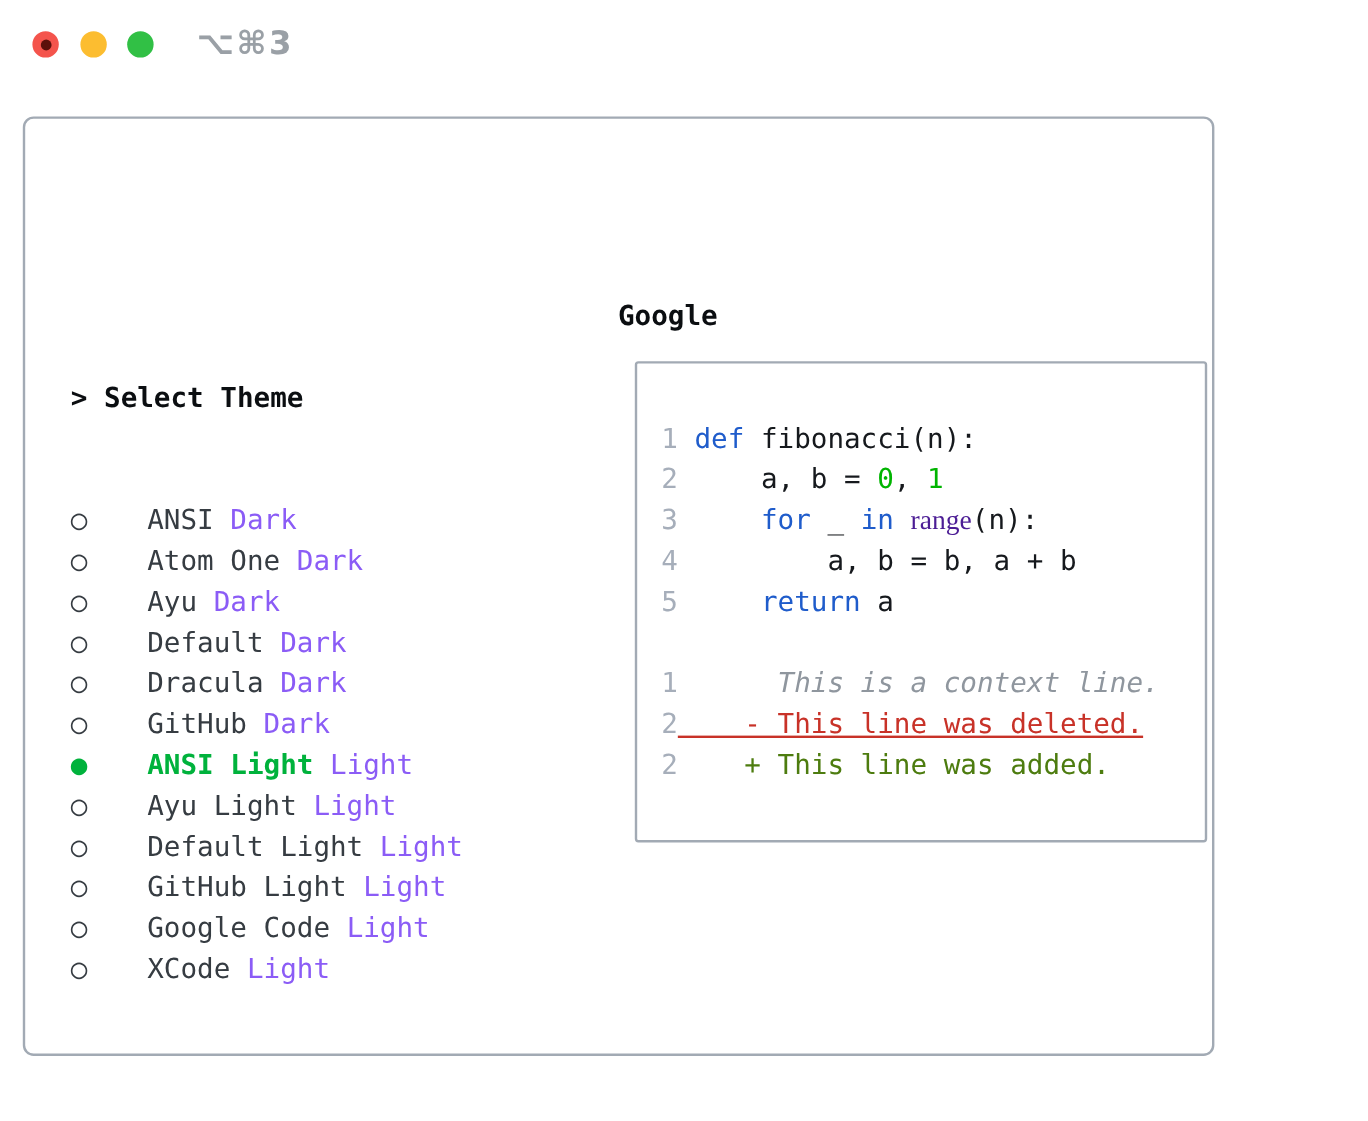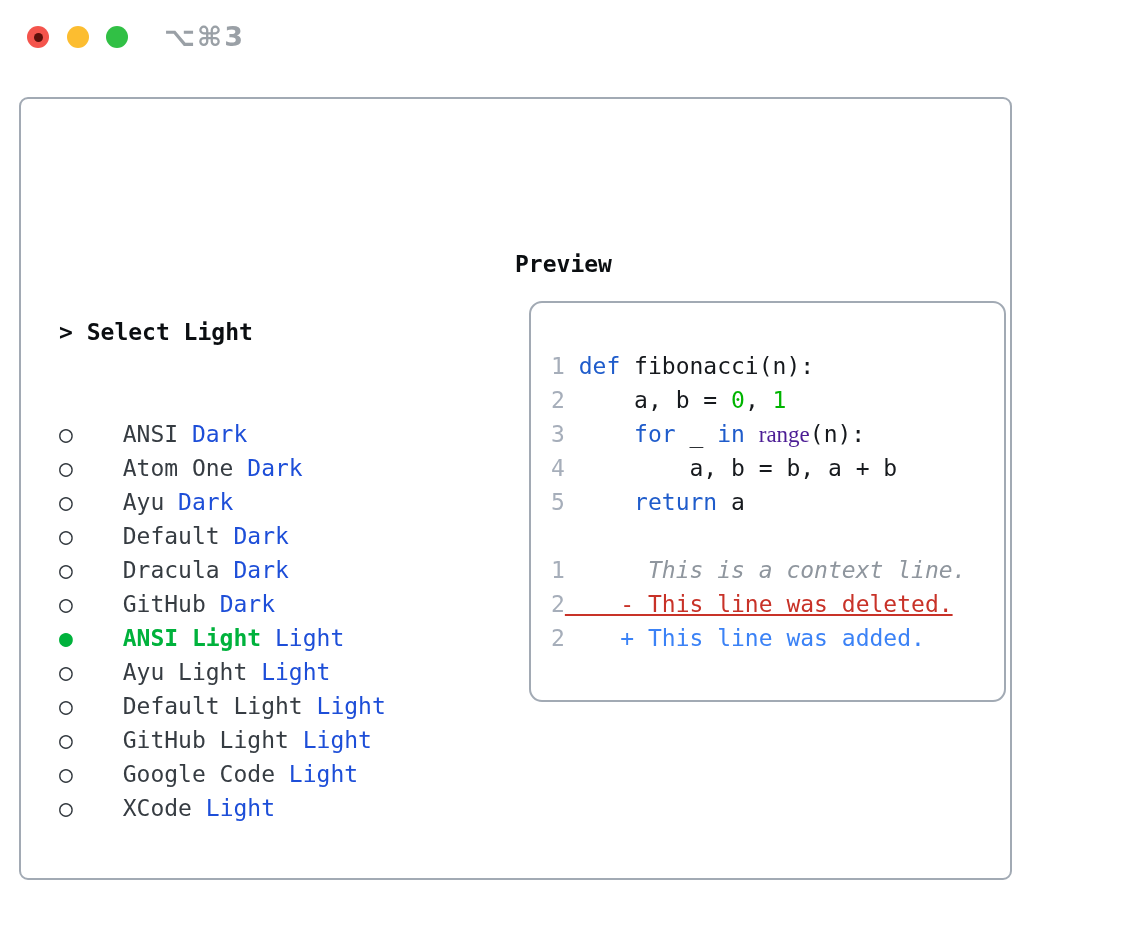--- a/index.html
+++ b/index.html
@@ -36,65 +36,65 @@
   }
 
   .col-left { position:absolute; left:38px; top:148px; white-space:pre; }
   .line { height:34px; min-height:34px; white-space:pre; }
 
   .marker { display:inline-block; width:2ch; }
   .hdr-text { font-weight:bold; color:#0b0e11; }
   .item-label { color:#363c42;margin-left:36px; }
   .item-label.sel { color:#00b23c;font-weight:bold; }
   .marker.sel { color:#00b23c; }
-  .badge { color:#1d4ed8; margin-left:1ch;text-align:center; }
+  .badge { color:#8b5cf6; margin-left:1ch;text-align:center; }
 
   
   .preview-hdr {
     position:absolute; left:494px; top:148px; height:34px;
     font-weight:bold; color:#0b0e11; white-space:pre;
   }
   .preview-box {
     position:absolute; left:508px; top:202px; width:477px; height:401px;
-    border:2px solid #a2aab4; border-radius:13px; background:#ffffff;
+    border:2px solid #a2aab4; border-radius:3px; background:#ffffff;
   }
   .code { position:absolute; left:20px; top:46px; white-space:pre; }
   .cline { height:34px; min-height:34px; white-space:pre; }
 
   .c-ln  { color:#a6aeba; }
   .c-fg  { color:#16191d; }
   .c-kw  { color:#1f5ccb; }
   .c-fn  { color:#4c1d95;font-family:Liberation Serif, serif; }
   .c-lit { color:#00b400; }
   .c-ctx { color:#8f969e;font-style:italic; }
   .c-del { color:#c83228;text-decoration:underline; }
-  .c-add { color:#3b82f6; }
+  .c-add { color:#4d7c0f; }
 </style>
 </head>
 <body>
 
 <div class="traffic tl-red">
   <div class="dot"></div>
 </div>
 <div class="traffic tl-yellow"></div>
 <div class="traffic tl-green"></div>
 <div class="win-title">⌥⌘3</div>
 
 <div class="main-box">
 
   <div class="col-left">
-    <div class="line"><span class="marker hdr-text">&gt;</span><span class="hdr-text">Select Light</span></div>
+    <div class="line"><span class="marker hdr-text">&gt;</span><span class="hdr-text">Select Theme</span></div>
     <div id="theme-list"><div class="line"><span class="marker">○</span><span class="item-label">ANSI</span><span class="badge">Dark</span></div><div class="line"><span class="marker">○</span><span class="item-label">Atom One</span><span class="badge">Dark</span></div><div class="line"><span class="marker">○</span><span class="item-label">Ayu</span><span class="badge">Dark</span></div><div class="line"><span class="marker">○</span><span class="item-label">Default</span><span class="badge">Dark</span></div><div class="line"><span class="marker">○</span><span class="item-label">Dracula</span><span class="badge">Dark</span></div><div class="line"><span class="marker">○</span><span class="item-label">GitHub</span><span class="badge">Dark</span></div><div class="line"><span class="marker sel">●</span><span class="item-label sel">ANSI Light</span><span class="badge">Light</span></div><div class="line"><span class="marker">○</span><span class="item-label">Ayu Light</span><span class="badge">Light</span></div><div class="line"><span class="marker">○</span><span class="item-label">Default Light</span><span class="badge">Light</span></div><div class="line"><span class="marker">○</span><span class="item-label">GitHub Light</span><span class="badge">Light</span></div><div class="line"><span class="marker">○</span><span class="item-label">Google Code</span><span class="badge">Light</span></div><div class="line"><span class="marker">○</span><span class="item-label">XCode</span><span class="badge">Light</span></div></div>
     <div class="line"></div>
     
     
     
     
     
   </div>
 
-  <div class="preview-hdr">Preview</div>
+  <div class="preview-hdr">Google</div>
 
   <div class="preview-box">
     <div class="code" id="code"><div class="cline"><span class="c-ln">1 </span><span class="c-kw">def</span><span class="c-fg"> fibonacci(n):</span></div><div class="cline"><span class="c-ln">2 </span><span class="c-fg">    a, b = </span><span class="c-lit">0</span><span class="c-fg">, </span><span class="c-lit">1</span></div><div class="cline"><span class="c-ln">3 </span><span class="c-fg">    </span><span class="c-kw">for</span><span class="c-fg"> _ </span><span class="c-kw">in</span><span class="c-fg"> </span><span class="c-fn">range</span><span class="c-fg">(n):</span></div><div class="cline"><span class="c-ln">4 </span><span class="c-fg">        a, b = b, a + b</span></div><div class="cline"><span class="c-ln">5 </span><span class="c-fg">    </span><span class="c-kw">return</span><span class="c-fg"> a</span></div><div class="cline"></div><div class="cline"><span class="c-ln">1</span><span class="c-ctx">      This is a context line.</span></div><div class="cline"><span class="c-ln">2</span><span class="c-del">    - This line was deleted.</span></div><div class="cline"><span class="c-ln">2</span><span class="c-add">    + This line was added.</span></div></div>
   </div>
 
 </div>
 
 </body></html>

